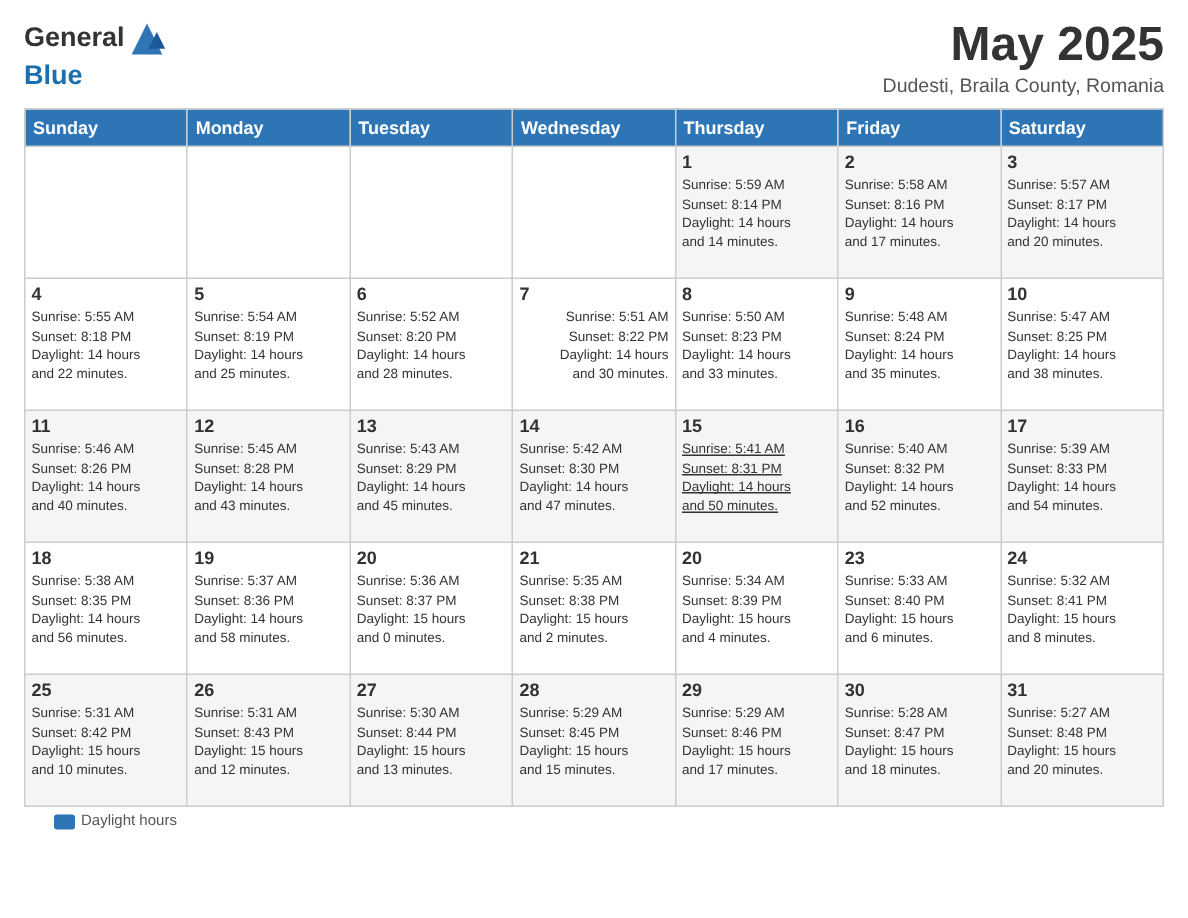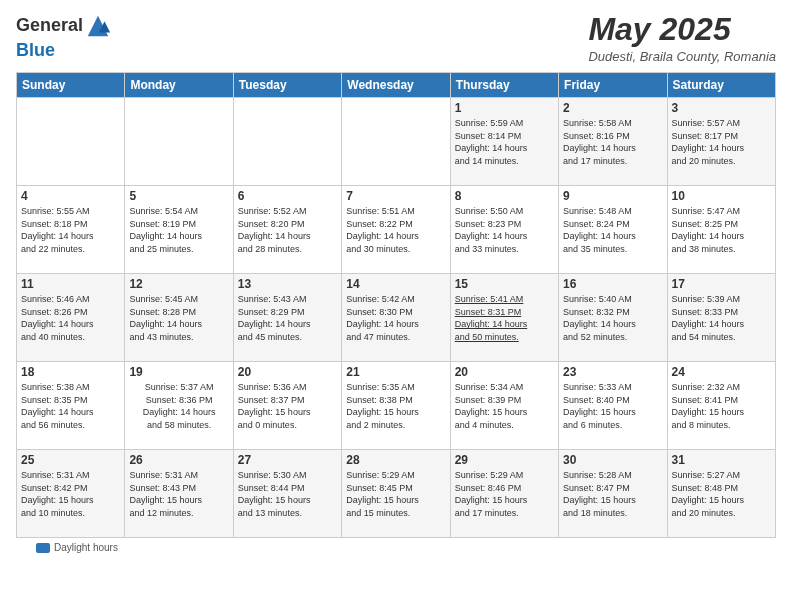--- a/index.html
+++ b/index.html
@@ -31,22 +31,21 @@
       line-height: 1.2;
     }
     .logo-general { color: #333; }
     .logo-blue { color: #1a6faf; }
     .logo-icon {
       width: 28px;
       height: 28px;
       margin-left: 2px;
     }
     .title-section {
-      text-align: left;
-      font-style: italic;
+      text-align: right;
     }
     .month-title {
       font-size: 32px;
       font-weight: bold;
       color: #333;
       line-height: 1.1;
     }
     .subtitle {
       font-size: 13px;
       color: #555;
@@ -178,21 +177,21 @@
           </td>
           <td>
             <span class="day-num">6</span>
             <div class="day-info" style="white-space: pre-line;">Sunrise: 5:52 AM
 Sunset: 8:20 PM
 Daylight: 14 hours
 and 28 minutes.</div>
           </td>
           <td>
             <span class="day-num">7</span>
-            <div class="day-info" style="white-space: pre-line;">Sunrise: 5:51 AM
+            <div class="day-info" style="white-space: pre-line; text-align: right;">Sunrise: 5:51 AM
 Sunset: 8:22 PM
 Daylight: 14 hours
 and 30 minutes.</div>
           </td>
           <td>
             <span class="day-num">8</span>
             <div class="day-info" style="white-space: pre-line;">Sunrise: 5:50 AM
 Sunset: 8:23 PM
 Daylight: 14 hours
 and 33 minutes.</div>
@@ -266,21 +265,21 @@
         <tr>
           <td>
             <span class="day-num">18</span>
             <div class="day-info" style="white-space: pre-line;">Sunrise: 5:38 AM
 Sunset: 8:35 PM
 Daylight: 14 hours
 and 56 minutes.</div>
           </td>
           <td>
             <span class="day-num">19</span>
-            <div class="day-info" style="white-space: pre-line; text-align: center;">Sunrise: 5:37 AM
+            <div class="day-info" style="white-space: pre-line;">Sunrise: 5:37 AM
 Sunset: 8:36 PM
 Daylight: 14 hours
 and 58 minutes.</div>
           </td>
           <td>
             <span class="day-num">20</span>
             <div class="day-info" style="white-space: pre-line;">Sunrise: 5:36 AM
 Sunset: 8:37 PM
 Daylight: 15 hours
 and 0 minutes.</div>
@@ -301,21 +300,21 @@
           </td>
           <td>
             <span class="day-num">23</span>
             <div class="day-info" style="white-space: pre-line;">Sunrise: 5:33 AM
 Sunset: 8:40 PM
 Daylight: 15 hours
 and 6 minutes.</div>
           </td>
           <td>
             <span class="day-num">24</span>
-            <div class="day-info" style="white-space: pre-line;">Sunrise: 2:32 AM
+            <div class="day-info" style="white-space: pre-line;">Sunrise: 5:32 AM
 Sunset: 8:41 PM
 Daylight: 15 hours
 and 8 minutes.</div>
           </td>
         </tr>
         <tr>
           <td>
             <span class="day-num">25</span>
             <div class="day-info" style="white-space: pre-line;">Sunrise: 5:31 AM
 Sunset: 8:42 PM

